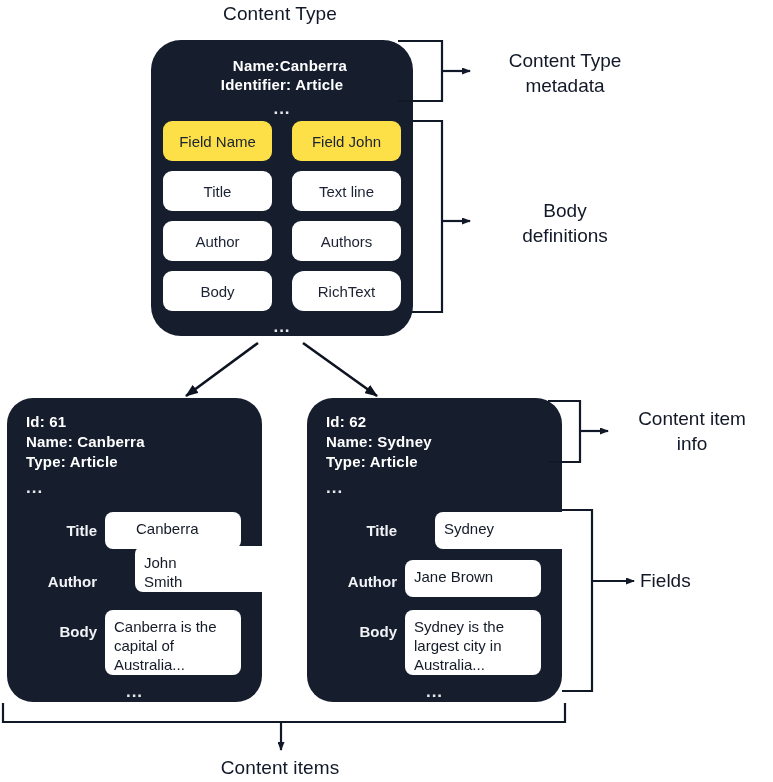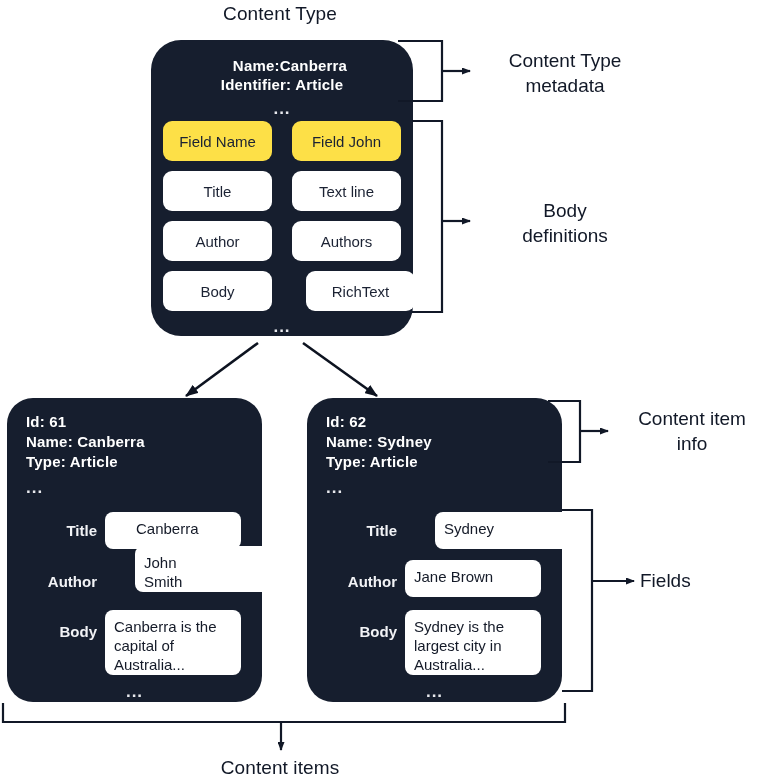--- a/index.html
+++ b/index.html
@@ -138,21 +138,21 @@
     <div class="chip header" style="left:12px; top:81px;">Field Name</div>
     <div class="chip header" style="left:141px; top:81px;">Field John</div>
 
     <div class="chip" style="left:12px; top:131px;">Title</div>
     <div class="chip" style="left:141px; top:131px;">Text line</div>
 
     <div class="chip" style="left:12px; top:181px;">Author</div>
     <div class="chip" style="left:141px; top:181px;">Authors</div>
 
     <div class="chip" style="left:12px; top:231px;">Body</div>
-    <div class="chip" style="left:155px; top:231px;">RichText</div>
+    <div class="chip" style="left:141px; top:231px;border-radius:12px;">RichText</div>
 
     <div class="ellipsis-dots" style="left:0; top:282px; width:262px; text-align:center;">...</div>
   </div>
 
   <div class="card" id="card-item-1">
 
     <div class="card-meta" style="left:19px; top:14px;">Id: 61</div>
     <div class="card-meta" style="left:19px; top:34px;">Name: Canberra</div>
     <div class="card-meta" style="left:19px; top:54px;">Type: Article</div>
     <div class="ellipsis-dots" style="left:19px; top:85px;">...</div>

